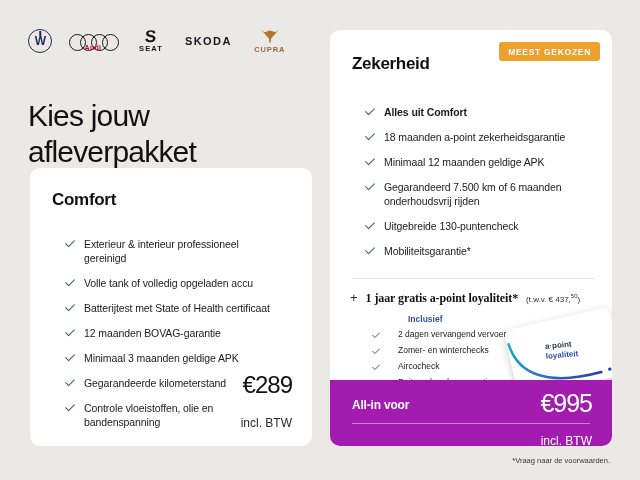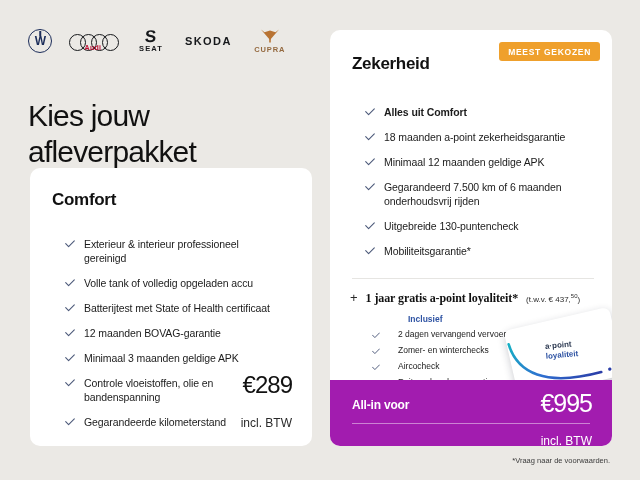--- a/index.html
+++ b/index.html
@@ -421,29 +421,29 @@
           </svg>
       </span>
       <span class="feature-text">Minimaal 3 maanden geldige APK</span>
     </li>
     <li class="feature">
       <span class="check-icon">
         <svg width="10" height="8" viewBox="0 0 10 8" fill="none">
             <path d="M0.7 3.6 L3.6 6.6 L9.3 0.8" stroke="currentColor" stroke-width="1.1" fill="none" stroke-linecap="round" stroke-linejoin="round"></path>
           </svg>
       </span>
+      <span class="feature-text">Gegarandeerde kilometerstand</span>
+    </li>
+    <li class="feature">
+      <span class="check-icon">
+        <svg width="10" height="8" viewBox="0 0 10 8" fill="none">
+            <path d="M0.7 3.6 L3.6 6.6 L9.3 0.8" stroke="currentColor" stroke-width="1.1" fill="none" stroke-linecap="round" stroke-linejoin="round"></path>
+          </svg>
+      </span>
       <span class="feature-text">Controle vloeistoffen, olie en bandenspanning</span>
-    </li>
-    <li class="feature">
-      <span class="check-icon">
-        <svg width="10" height="8" viewBox="0 0 10 8" fill="none">
-            <path d="M0.7 3.6 L3.6 6.6 L9.3 0.8" stroke="currentColor" stroke-width="1.1" fill="none" stroke-linecap="round" stroke-linejoin="round"></path>
-          </svg>
-      </span>
-      <span class="feature-text">Gegarandeerde kilometerstand</span>
     </li>
   </ul>
 
   <div class="price-block" id="comfort-price">
     <div class="price-amount">€289</div>
     <div class="price-sub">incl. BTW</div>
   </div>
 </section>
 
 <section class="card" id="zekerheid-card">

